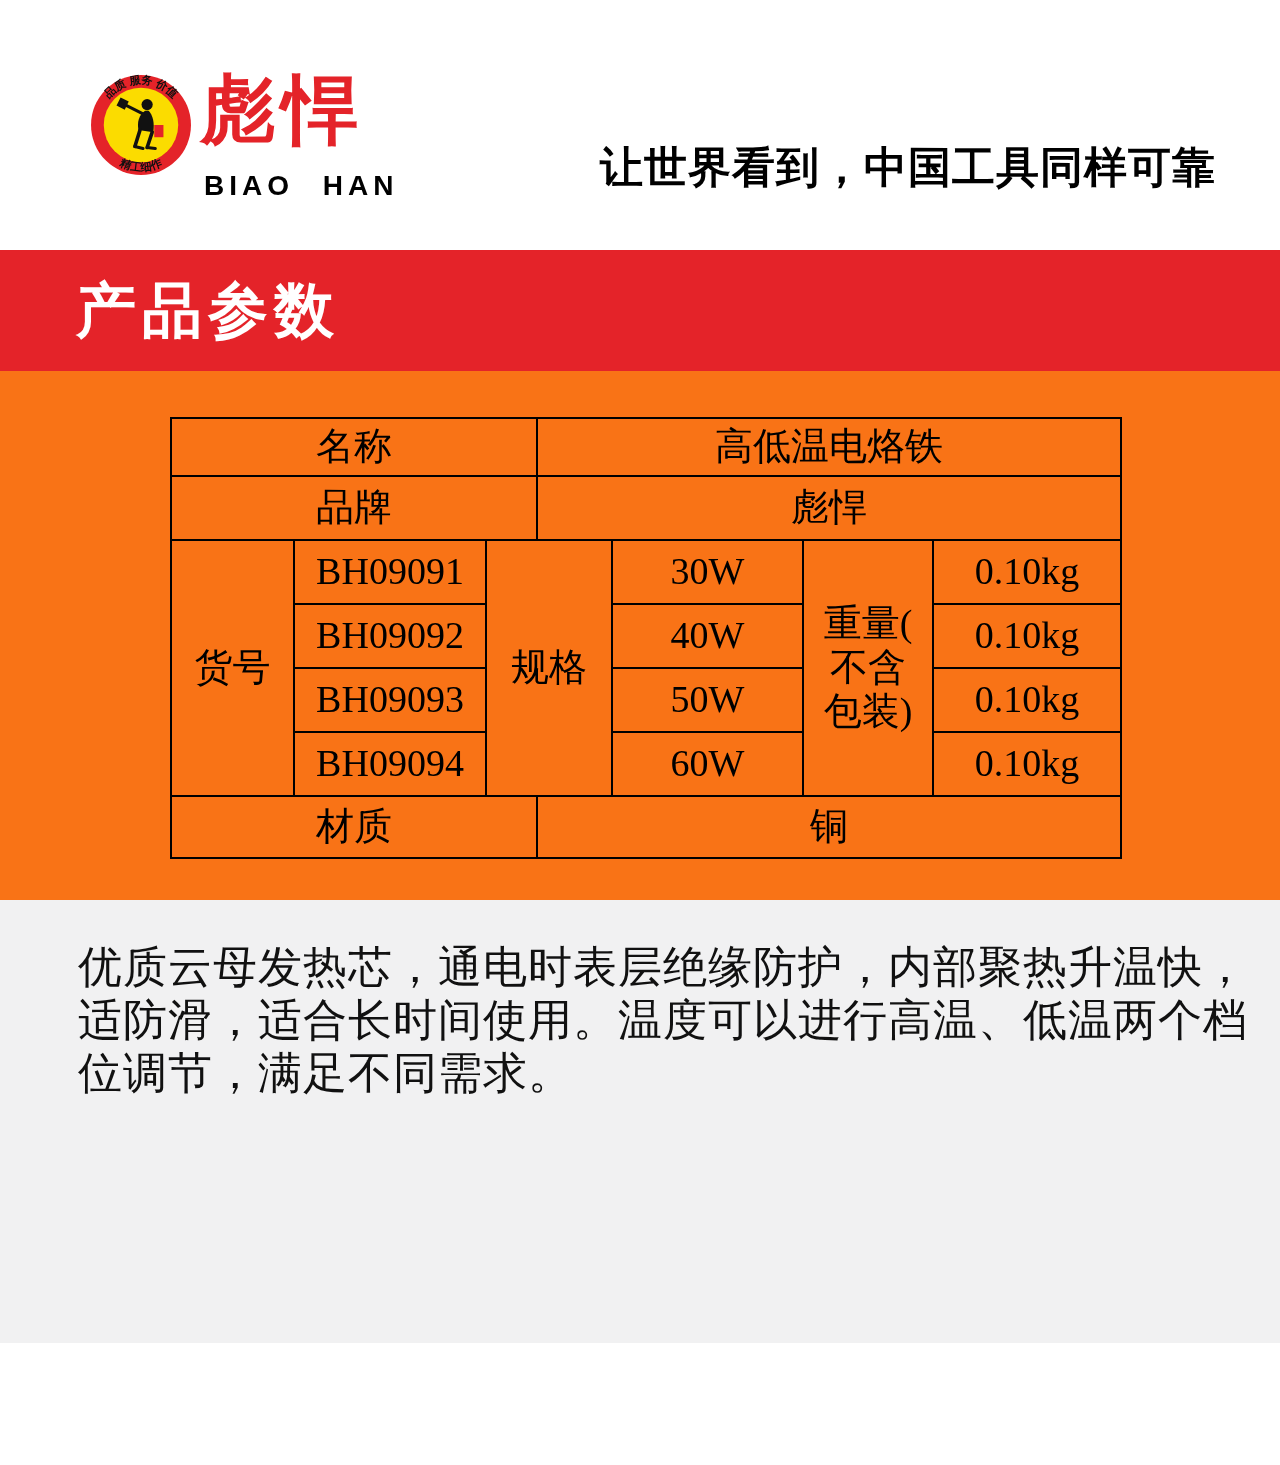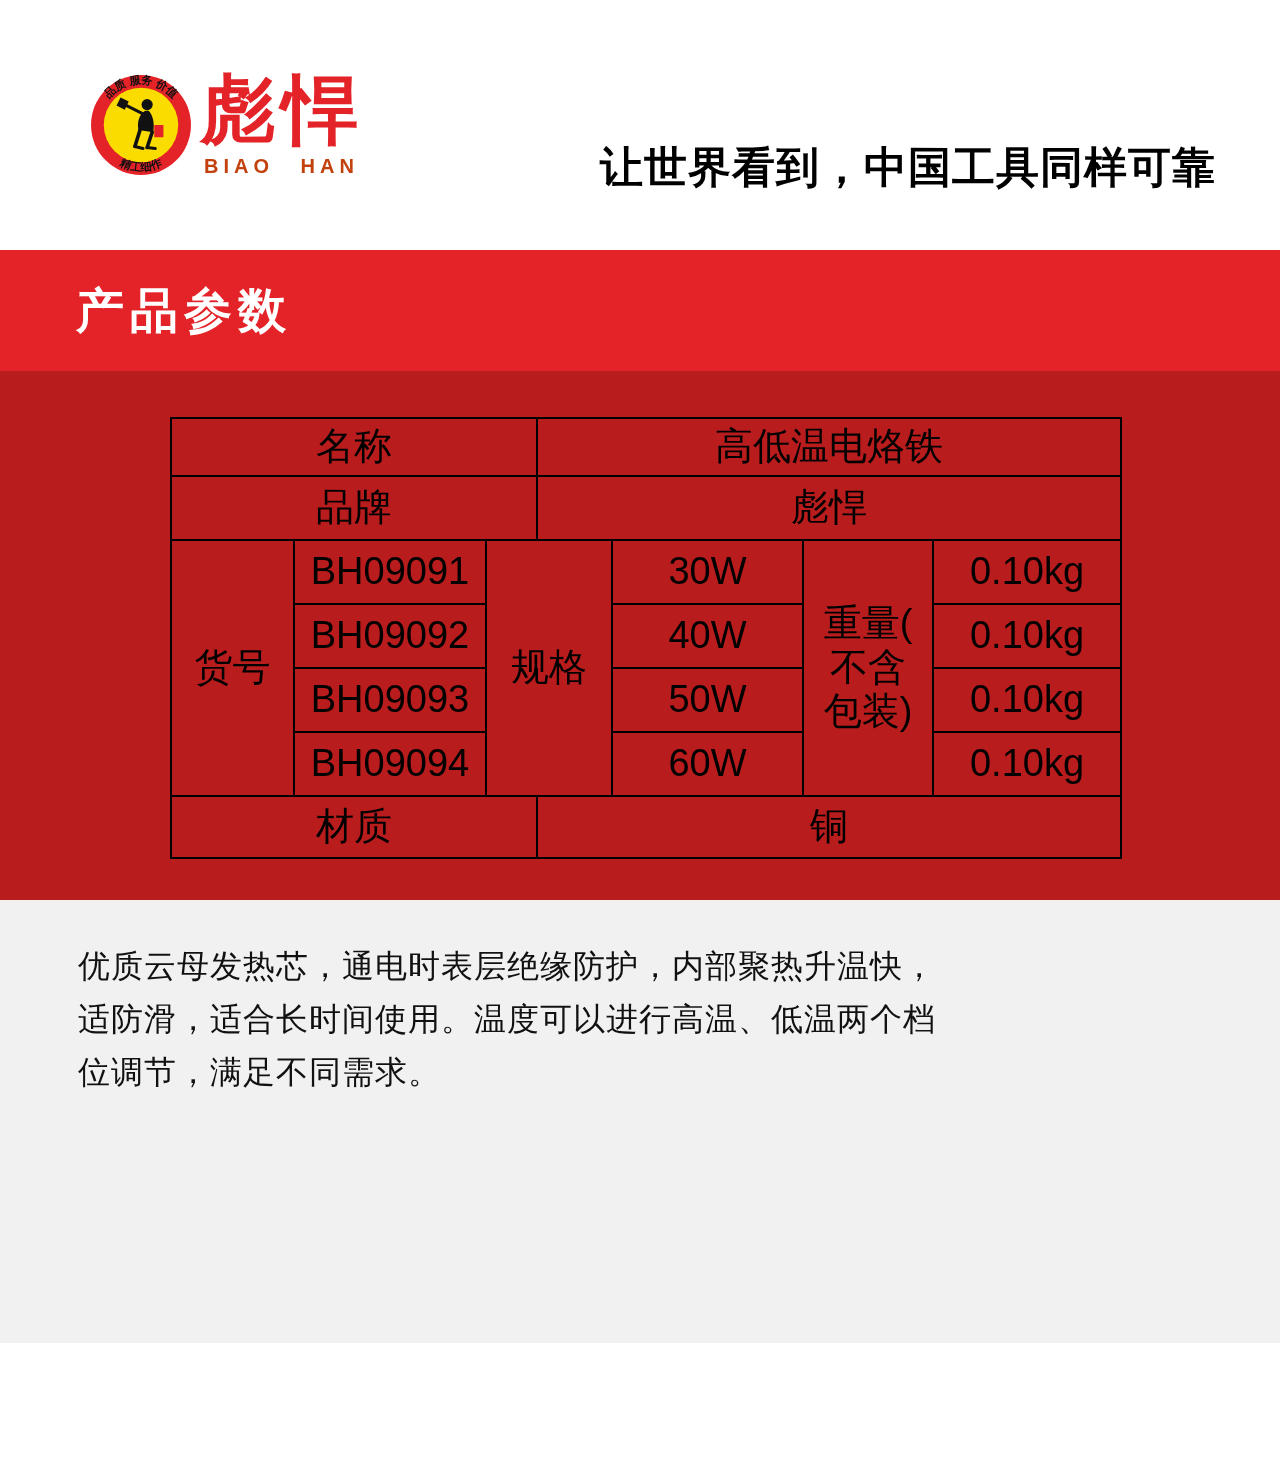--- a/index.html
+++ b/index.html
@@ -12,60 +12,60 @@
   .page { position: relative; width: 1280px; height: 1465px; background: #ffffff; }
 
   
   .header { position: relative; height: 250px; background: #ffffff; }
   .logo-badge { position: absolute; left: 90px; top: 74px; width: 102px; height: 102px; }
   .brand-zh {
     position: absolute; left: 200px; top: 72px;
     font-size: 76px; font-weight: bold; color: #e42329; letter-spacing: 6px; line-height: 1;
   }
   .brand-en {
-    position: absolute; left: 204px; top: 156px;
-    font-size: 20px; font-weight: bold; color: #c2410c;
+    position: absolute; left: 204px; top: 172px;
+    font-size: 28px; font-weight: bold; color: #000000;
     letter-spacing: 5px; word-spacing: 16px; line-height: 1;
   }
   .tagline {
     position: absolute; right: 64px; top: 146px;
     font-size: 43px; font-weight: bold; color: #000000; letter-spacing: 1px; line-height: 1;
   }
 
   
   .banner {
     height: 121px; background: #e42329;
     display: flex; align-items: center; padding-left: 76px;
   }
   .banner-2 { height: 122px; }
   .banner .banner-title {
-    color: #ffffff; font-size: 48px; font-weight: bold; letter-spacing: 6px; line-height: 1;
+    color: #ffffff; font-size: 60px; font-weight: bold; letter-spacing: 6px; line-height: 1;
   }
 
   
-  .table-section { height: 529px; background: #b91c1c; padding: 46px 0 0 170px; }
+  .table-section { height: 529px; background: #f97316; padding: 46px 0 0 170px; font-family: Liberation Serif, serif; }
   .spec-table table {
     border-collapse: collapse; table-layout: fixed; width: 950px;
   }
   .spec-table table + table { margin-top: -2px; }
   .spec-table td {
     border: 2px solid #000000; text-align: center; vertical-align: middle;
     font-size: 38px; color: #000000; padding: 0; height: 64px; line-height: 1.15;
     overflow: hidden;
   }
   .t-top tr:first-child td { height: 58px; }
   .t-bot td { height: 62px; }
   .cell-weight-label { white-space: pre-line; border-radius: 23px; }
 
   
   .features-section {
     height: 443px; background: #f1f1f2; padding: 40px 74px 0 78px;
   }
   .feature-line {
-    font-size: 32px; line-height: 53px; color: #111111; letter-spacing: 1px;
+    font-size: 44px; line-height: 53px; color: #111111; letter-spacing: 1px;
     white-space: nowrap;
   }
 </style>
 </head>
 <body>
 
 <div class="page">
 
   <header class="header">
     <svg class="logo-badge" viewBox="0 0 100 100">

